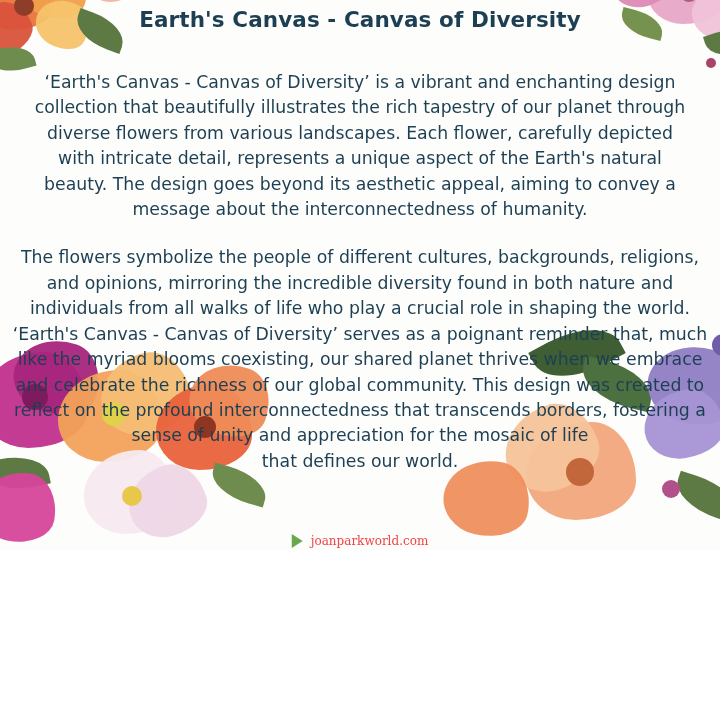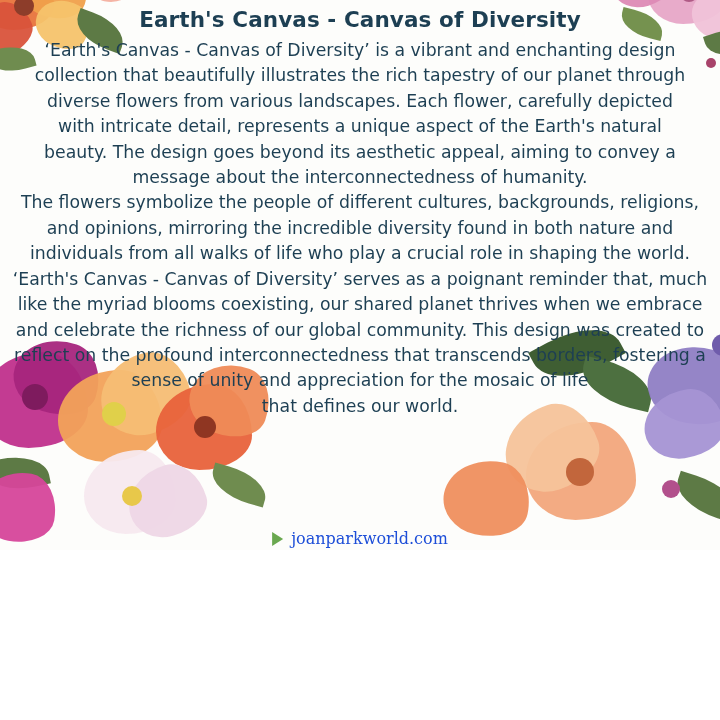--- a/index.html
+++ b/index.html
@@ -69,22 +69,22 @@
     line-height: 1.3;
   }
 
   .para {
     margin: 0;
     color: #1d3f53;
     font-size: 17.3px;
     line-height: 1.47;
     text-align: center;
   }
-  #paragraph-1 { margin-top: 4px; padding: 0 18px; }
-  #paragraph-2 { padding: 0 4px; }
+  #paragraph-1 { margin-top: 36px; padding: 0 18px; }
+  #paragraph-2 { margin-top: 23px; padding: 0 4px; }
   .tail-line { display: block; }
 
   
   .logo-card {
     position: absolute;
     left: 50%;
     transform: translateX(-50%);
     top: 583px;
     width: 228px;
     height: 105px;
@@ -125,22 +125,22 @@
   }
   .play-icon {
     width: 0;
     height: 0;
     border-left: 11px solid #6aa84f;
     border-top: 7px solid transparent;
     border-bottom: 7px solid transparent;
   }
   .website-text {
     font-family: "DejaVu Serif", serif;
-    font-size: 16px;
-    color: #1d4ed8;
+    font-size: 12px;
+    color: #ef4444;
   }
 </style>
 </head>
 <body>
 
 <div class="page">
 
   <div class="floral" id="floral-top-left">
     <div class="petal" style="left:10px; top:8px; width:74px; height:62px; background:#e8743c;"></div>
     <div class="petal" style="left:52px; top:0px; width:66px; height:58px; background:#f0a04b; transform:rotate(18deg);"></div>

